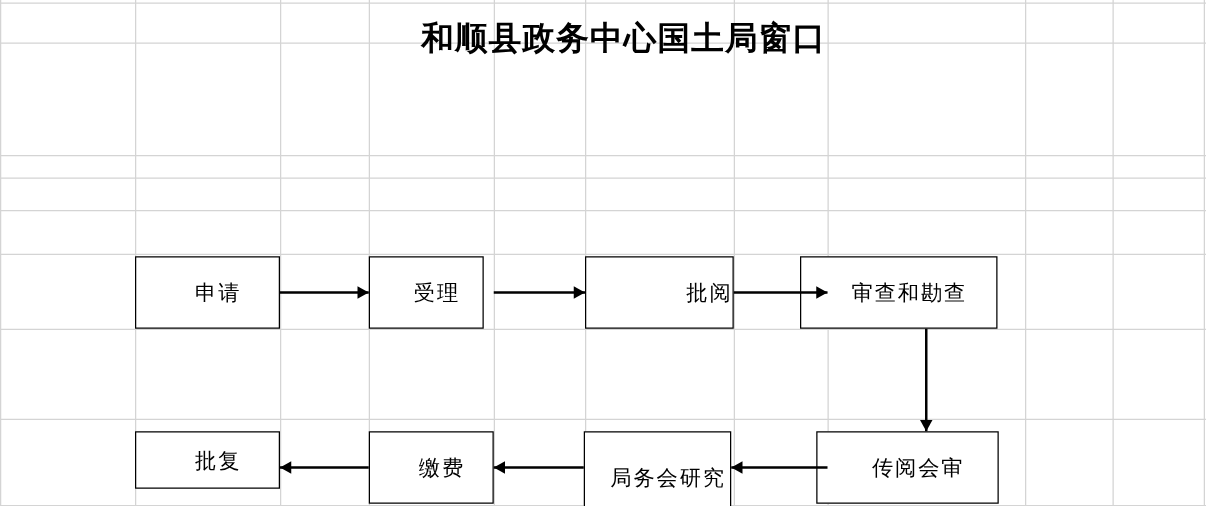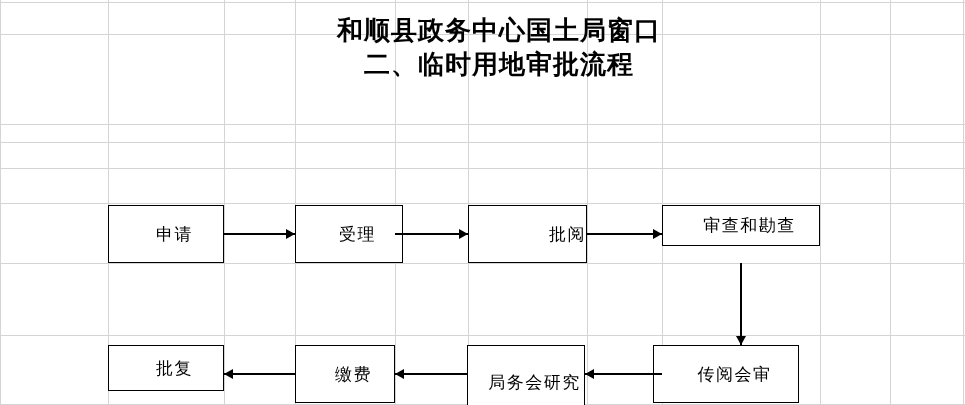--- a/index.html
+++ b/index.html
@@ -130,34 +130,33 @@
       <div class="gridline-h" style="top: 142px; width: 965px;"></div>
       <div class="gridline-h" style="top: 168px; width: 965px;"></div>
       <div class="gridline-h" style="top: 203px; width: 965px;"></div>
       <div class="gridline-h" style="top: 263px; width: 965px;"></div>
       <div class="gridline-h" style="top: 335px; width: 965px;"></div>
       <div class="gridline-h" style="top: 404px; width: 965px;"></div>
     </div>
 
   <div id="title-block">
     <span class="tline">和顺县政务中心国土局窗口</span>
-    <span class="tline">二、临时用地审批流程</span>
   </div>
 
   <div id="chart-layer">
       <div class="node" style="left: 108px; top: 205px; width: 116px; height: 58px;">
         <span class="node-label">申请</span>
       </div>
-      <div class="node" style="left: 295px; top: 205px; width: 108px; height: 58px;">
+      <div class="node" style="left: 295px; top: 205px; width: 92px; height: 58px;">
         <span class="node-label">受理</span>
       </div>
       <div class="node" style="left: 468px; top: 205px; width: 119px; height: 58px; justify-content: flex-end;">
         <span class="node-label">批阅</span>
       </div>
-      <div class="node" style="left: 662px; top: 205px; width: 158px; height: 41px; text-align: center;">
+      <div class="node" style="left: 640px; top: 205px; width: 158px; height: 58px; text-align: center;">
         <span class="node-label">审查和勘查</span>
       </div>
       <div class="node" style="left: 653px; top: 345px; width: 146px; height: 58px;">
         <span class="node-label">传阅会审</span>
       </div>
       <div class="node" style="left: 467px; top: 345px; width: 118px; height: 74px;">
         <span class="node-label">局务会研究</span>
       </div>
       <div class="node" style="left: 295px; top: 345px; width: 100px; height: 58px;">
         <span class="node-label">缴费</span>

